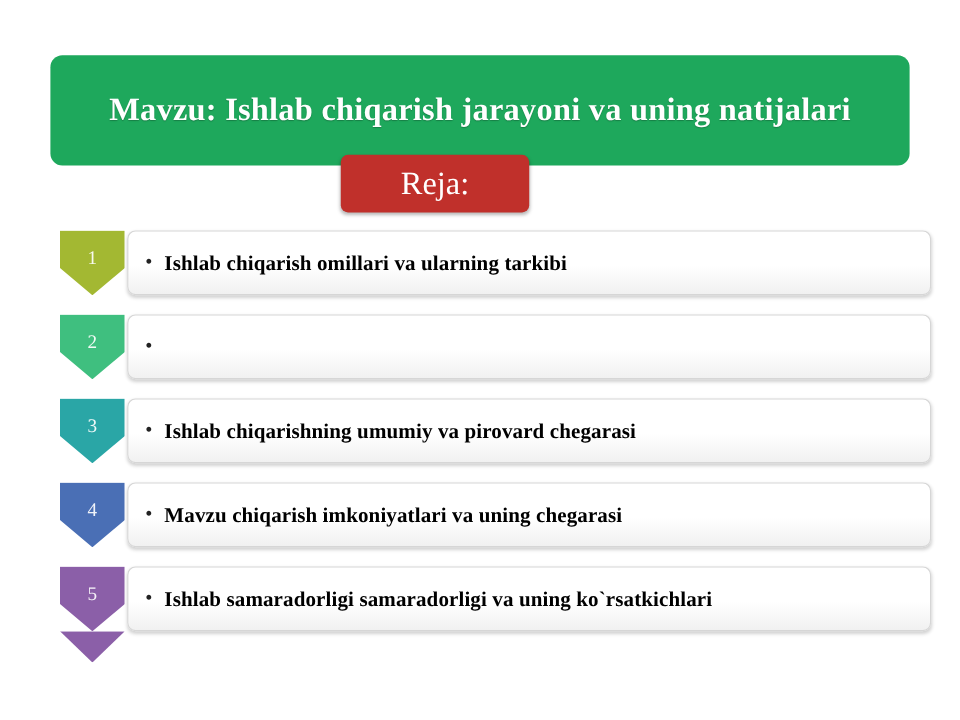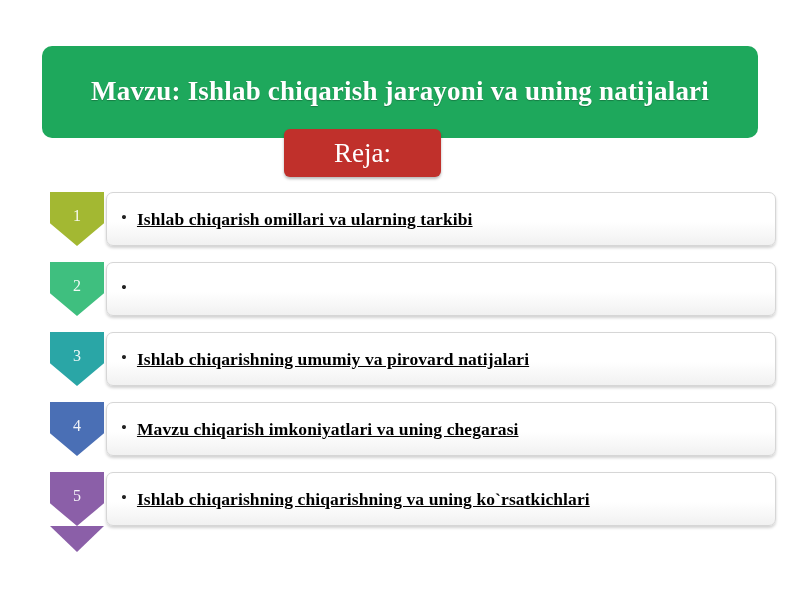--- a/index.html
+++ b/index.html
@@ -115,21 +115,20 @@
     font-size: 17px;
     line-height: 1;
     margin-right: 10px;
     margin-top: -3px;
   }
   .card-text {
     color: #000000;
     font-size: 17.5px;
     font-weight: bold;
     letter-spacing: 0.1px;
-    text-decoration: underline;
   }
 
   
   .arrow-tail {
     position: absolute;
     left: 0;
     top: 54px;
     width: 54px;
     height: 26px;
     clip-path: polygon(0 0, 100% 0, 50% 100%);
@@ -166,38 +165,38 @@
       <span class="bullet">•</span>
     </div>
   </div>
 
   <div class="row">
     <div class="arrow" style="background:#2AA6A6;">
       <span class="arrow-num">3</span>
     </div>
     <div class="card">
       <span class="bullet">•</span>
-      <span class="card-text">Ishlab chiqarishning umumiy va pirovard natijalari</span>
+      <span class="card-text">Ishlab chiqarishning umumiy va pirovard chegarasi</span>
     </div>
   </div>
 
   <div class="row">
     <div class="arrow" style="background:#4A6FB5;">
       <span class="arrow-num">4</span>
     </div>
     <div class="card">
       <span class="bullet">•</span>
       <span class="card-text">Mavzu chiqarish imkoniyatlari va uning chegarasi</span>
     </div>
   </div>
 
   <div class="row">
     <div class="arrow" style="background:#8B5FA8;">
       <span class="arrow-num">5</span>
     </div>
     <div class="arrow-tail" style="background:#8B5FA8;"></div>
     <div class="card">
       <span class="bullet">•</span>
-      <span class="card-text">Ishlab chiqarishning chiqarishning va uning ko`rsatkichlari</span>
+      <span class="card-text">Ishlab samaradorligi samaradorligi va uning ko`rsatkichlari</span>
     </div>
   </div>
 
 </div>
 
 </body></html>

